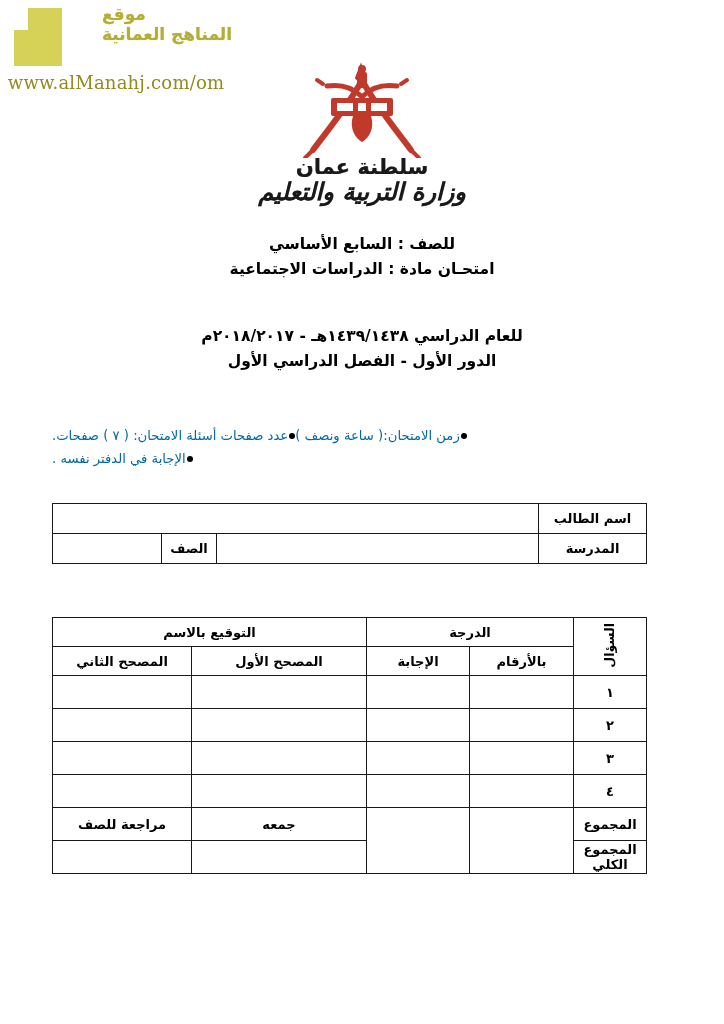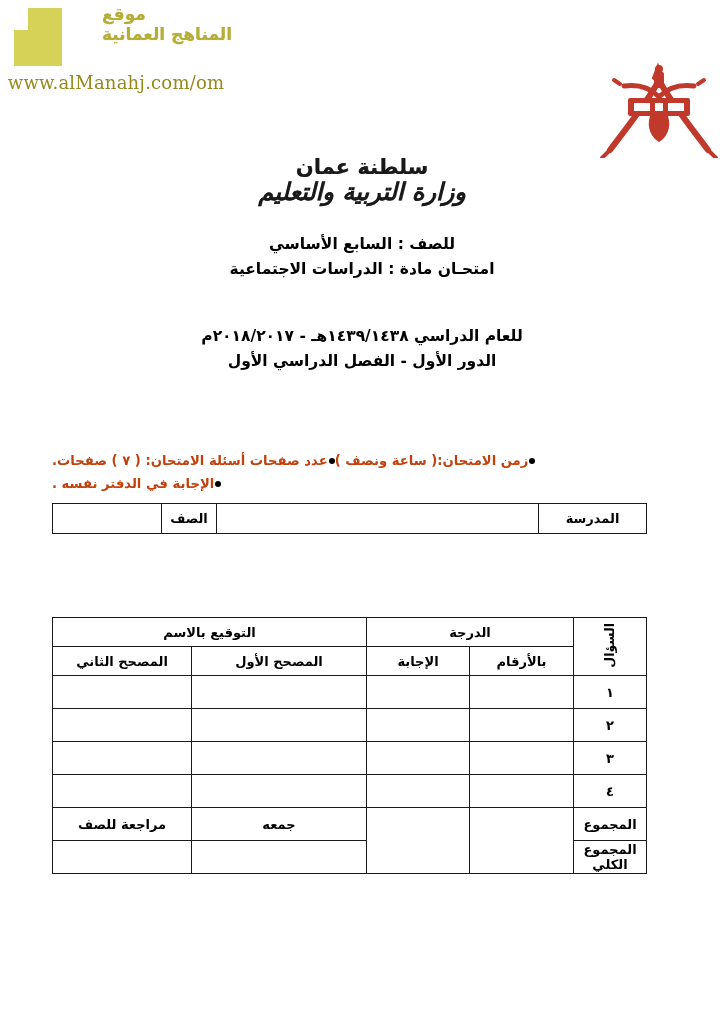--- a/index.html
+++ b/index.html
@@ -67,20 +67,21 @@
 
   
   .emblem {
     position: absolute;
     left: 0;
     right: 0;
     top: 62px;
     height: 145px;
     display: flex;
     flex-direction: column;
+    align-items: center;
   }
   .emblem-svg { display: block; }
   .emblem-line1,
   .emblem-line2 {
     text-align: center;
     color: #191919;
     font-weight: bold;
     line-height: 1;
     white-space: nowrap;
     text-shadow: 0.4px 0 0 rgba(0,0,0,0.55);
@@ -108,29 +109,29 @@
     color: #000;
     line-height: 1.62;
     font-size: 15.5px;
   }
   #subject-block { top: 232px; }
   #year-block    { top: 324px; }
 
   
   .notes {
     position: absolute;
-    top: 449px;
+    top: 424px;
     left: 52px;
     right: 52px;
     direction: rtl;
     text-align: left;
     font-size: 13.2px;
-    font-weight: bold;
+    font-weight: normal;
     line-height: 1.75;
-    color: #c2410c;
+    color: #0369a1;
   }
   .notes .line { white-space: nowrap; }
   .bullet {
     display: inline-block;
     width: 6px;
     height: 6px;
     border-radius: 50%;
     background: #000;
     vertical-align: 1px;
     margin-left: 1px;
@@ -252,20 +253,24 @@
 
 <table id="student-table">
   <colgroup>
     <col style="width:108px">
     <col style="width:322px">
     <col style="width:55px">
     <col style="width:109px">
   </colgroup>
   <tbody>
     <tr>
+      <td>اسم الطالب</td>
+      <td colspan="3"></td>
+    </tr>
+    <tr>
       <td>المدرسة</td>
       <td></td>
       <td>الصف</td>
       <td></td>
     </tr>
   </tbody>
 </table>
 
 <table id="grading-table">
   <colgroup>

